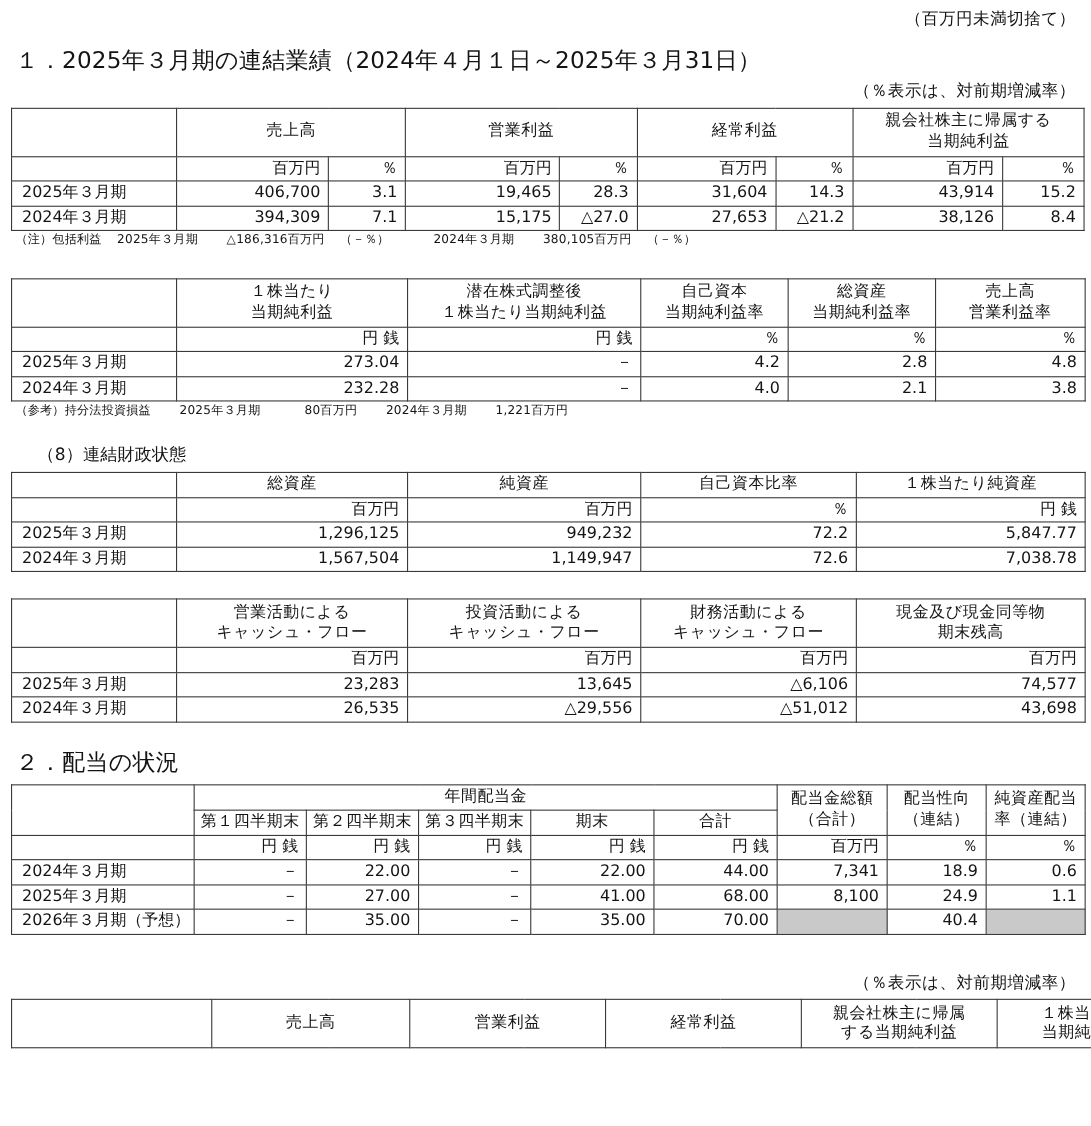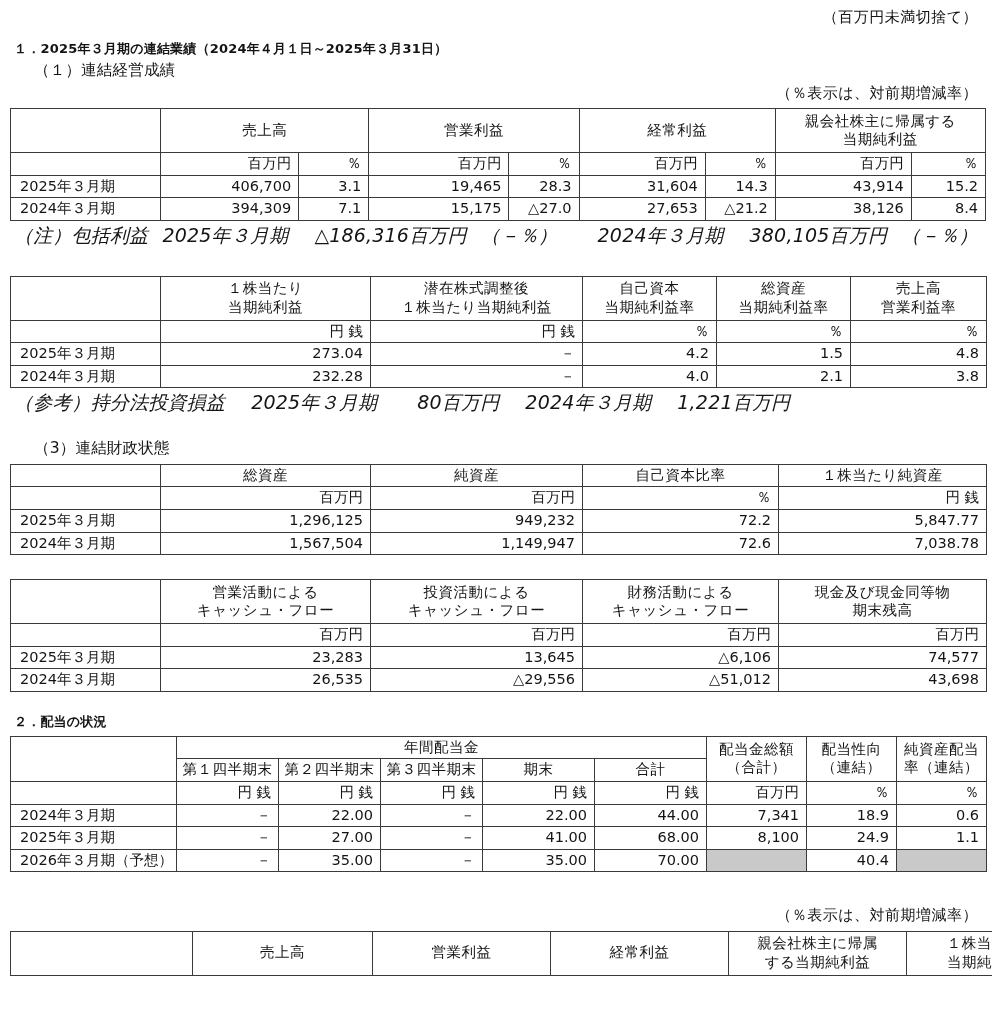--- a/index.html
+++ b/index.html
@@ -26,41 +26,39 @@
 
   
   .note-right {
     text-align: right;
     font-size: 15px;
     letter-spacing: .5px;
     padding-right: 6px;
     line-height: 1.5;
   }
   .heading1 {
-    font-size: 13px;
+    font-size: 21px;
     letter-spacing: .2px;
     padding-left: 6px;
     line-height: 1.55;
     white-space: nowrap;
-    font-weight: bold;
   }
   .heading2 {
     font-size: 15.5px;
     letter-spacing: .2px;
     padding-left: 26px;
     line-height: 1.5;
     white-space: nowrap;
   }
   .subnote {
-    font-size: 19px;
+    font-size: 11px;
     letter-spacing: .2px;
     padding-left: 6px;
     line-height: 1.5;
     white-space: nowrap;
-    font-style: italic;
   }
   .subnote .gap-s { display:inline-block; width: 14px; }
   .subnote .gap-m { display:inline-block; width: 26px; }
   .subnote .gap-l { display:inline-block; width: 40px; }
   .spacer-4 { height: 4px; }
   .spacer-6 { height: 6px; }
   .spacer-10 { height: 10px; }
   .spacer-20 { height: 20px; }
   .spacer-26 { height: 26px; }
 
@@ -97,21 +95,20 @@
 <body>
 
 <div class="page">
 
   <div class="spacer-6"></div>
   <div class="note-right">（百万円未満切捨て）</div>
 
   <div class="spacer-10"></div>
 
   <div class="heading1">１．2025年３月期の連結業績（2024年４月１日～2025年３月31日）</div>
-  <div class="heading2">（１）連結経営成績</div>
   <div class="note-right">（％表示は、対前期増減率）</div>
   <div class="spacer-4"></div>
 
   <table class="fin">
     <colgroup>
       <col style="width:150px">
         <col style="width:138px">
         <col style="width:70px">
       <col style="width:140px">
         <col style="width:70px">
@@ -212,41 +209,41 @@
       <td class="unit">円 銭</td>
       <td class="unit">％</td>
       <td class="unit">％</td>
       <td class="unit">％</td>
     </tr>
     <tr class="rowh">
       <td class="l">2025年３月期</td>
       <td class="r">273.04</td>
       <td class="r">－</td>
       <td class="r">4.2</td>
-      <td class="r">1.5</td>
+      <td class="r">2.8</td>
       <td class="r">4.8</td>
     </tr>
     <tr class="rowh">
       <td class="l">2024年３月期</td>
       <td class="r">232.28</td>
       <td class="r">－</td>
       <td class="r">4.0</td>
       <td class="r">2.1</td>
       <td class="r">3.8</td>
     </tr>
   </tbody>
     </table>
 
   <div class="subnote">
     <span>（参考）持分法投資損益</span><span class="gap-m"></span><span>2025年３月期</span><span class="gap-l"></span><span>80百万円</span><span class="gap-m"></span><span>2024年３月期</span><span class="gap-m"></span><span>1,221百万円</span>
   </div>
 
   <div class="spacer-20"></div>
 
-  <div class="heading2">（3）連結財政状態</div>
+  <div class="heading2">（8）連結財政状態</div>
   <div class="spacer-4"></div>
 
   <table class="fin">
     <colgroup>
       <col style="width:150px">
         <col style="width:210px">
         <col style="width:212px">
       <col style="width:196px">
         <col style="width:208px">
     </colgroup>

